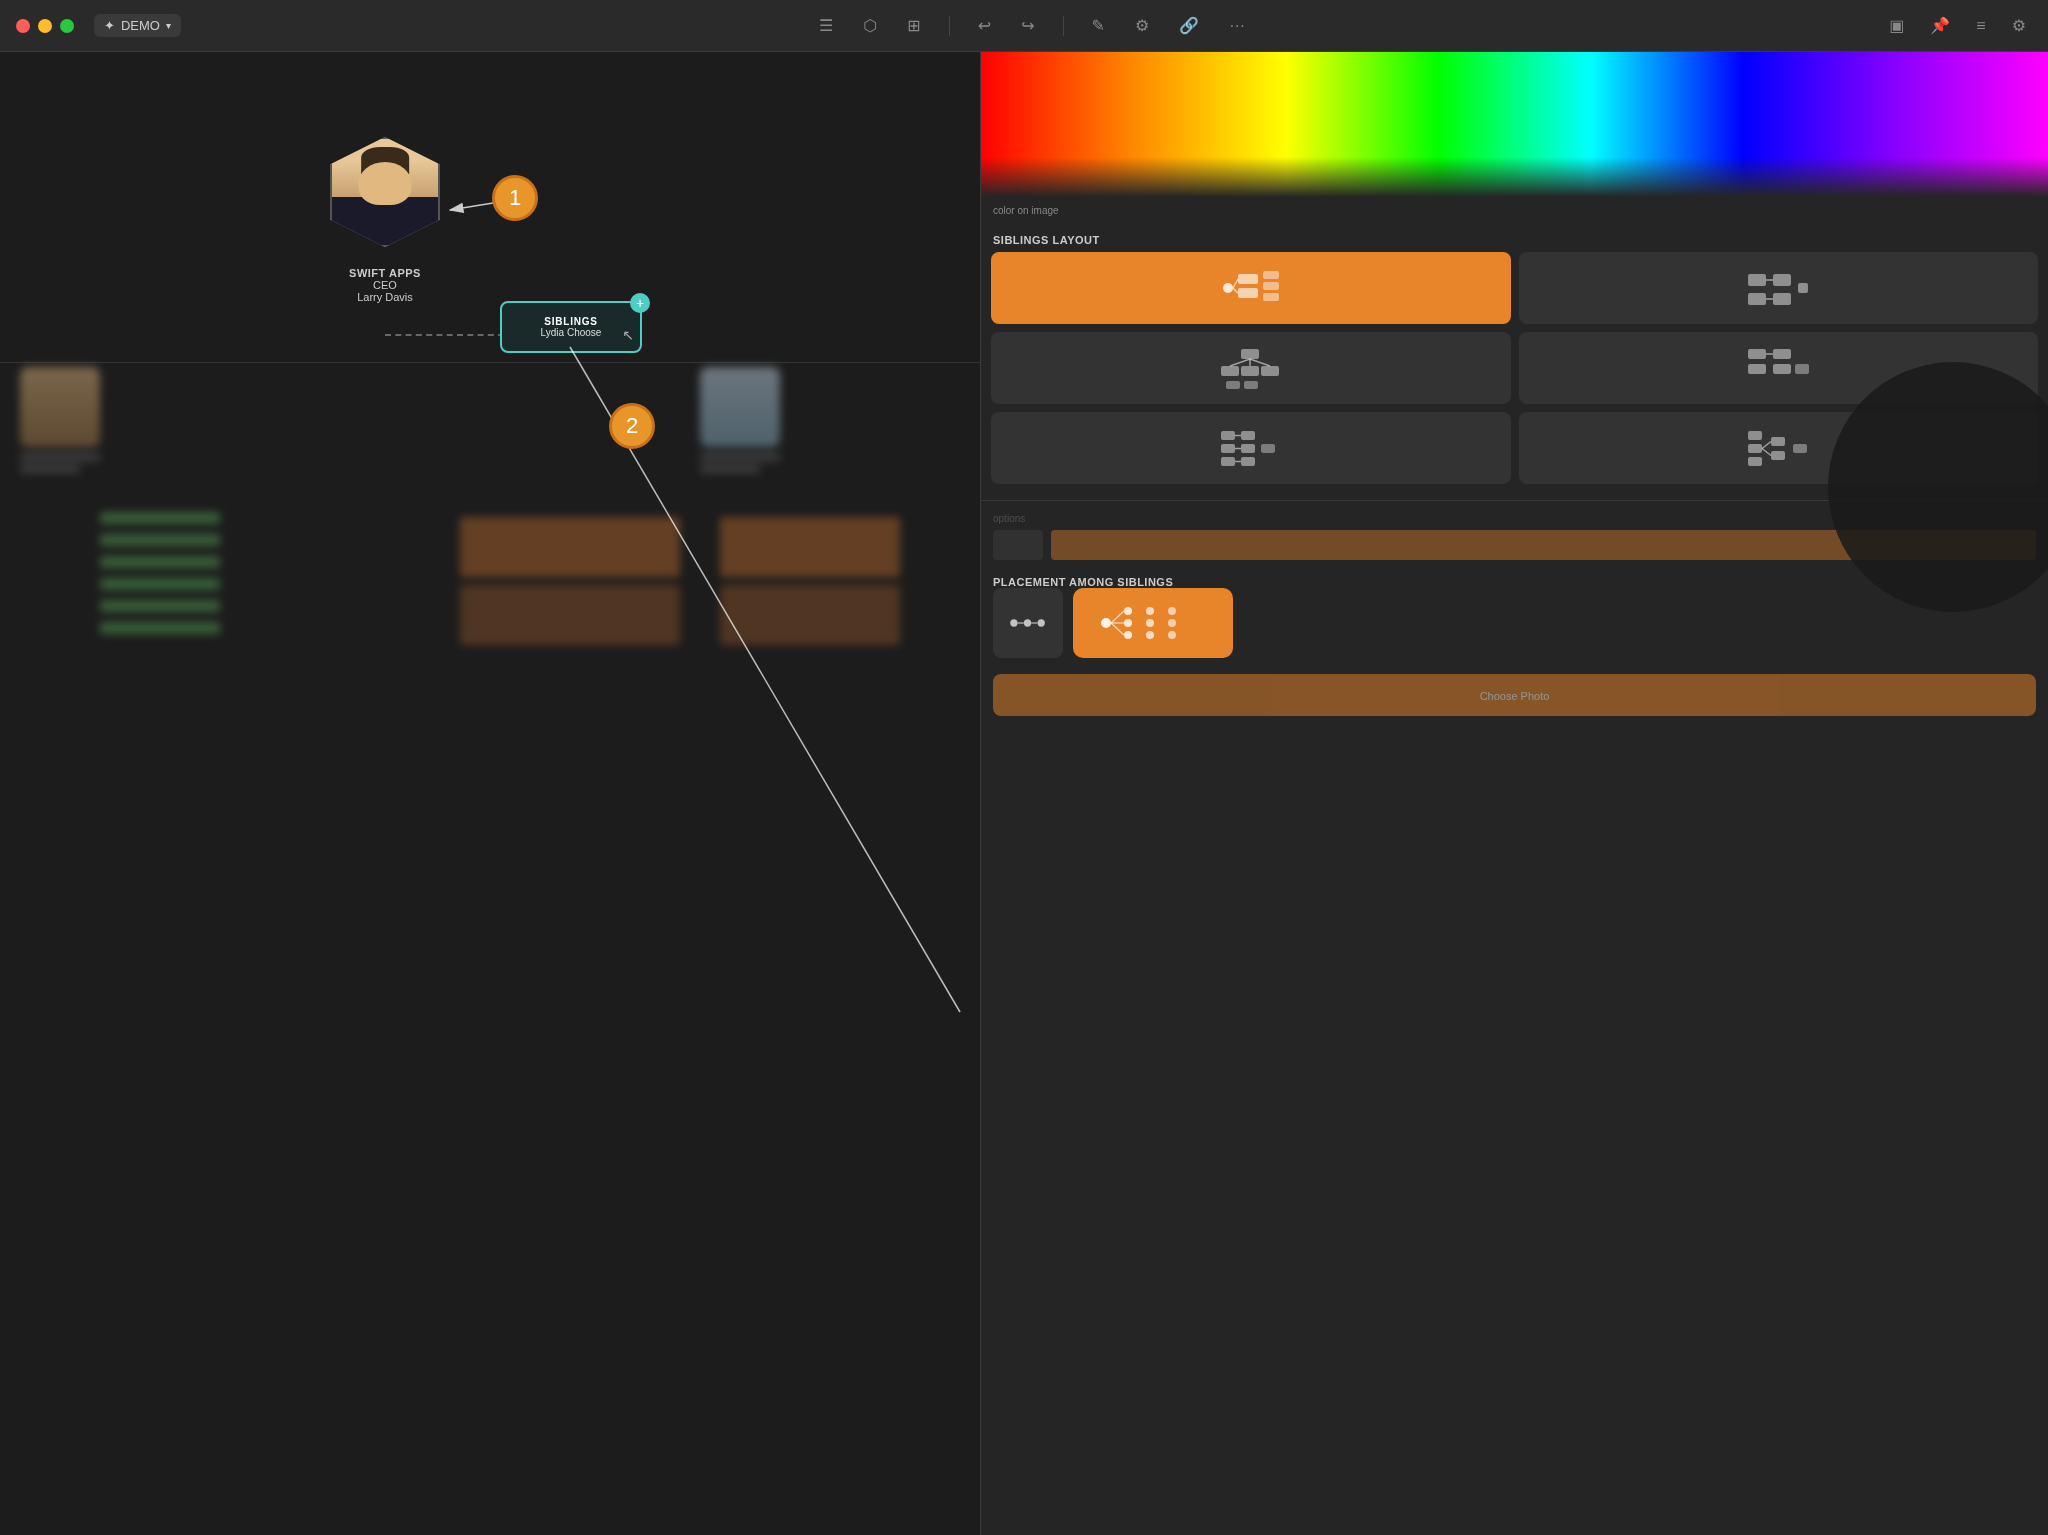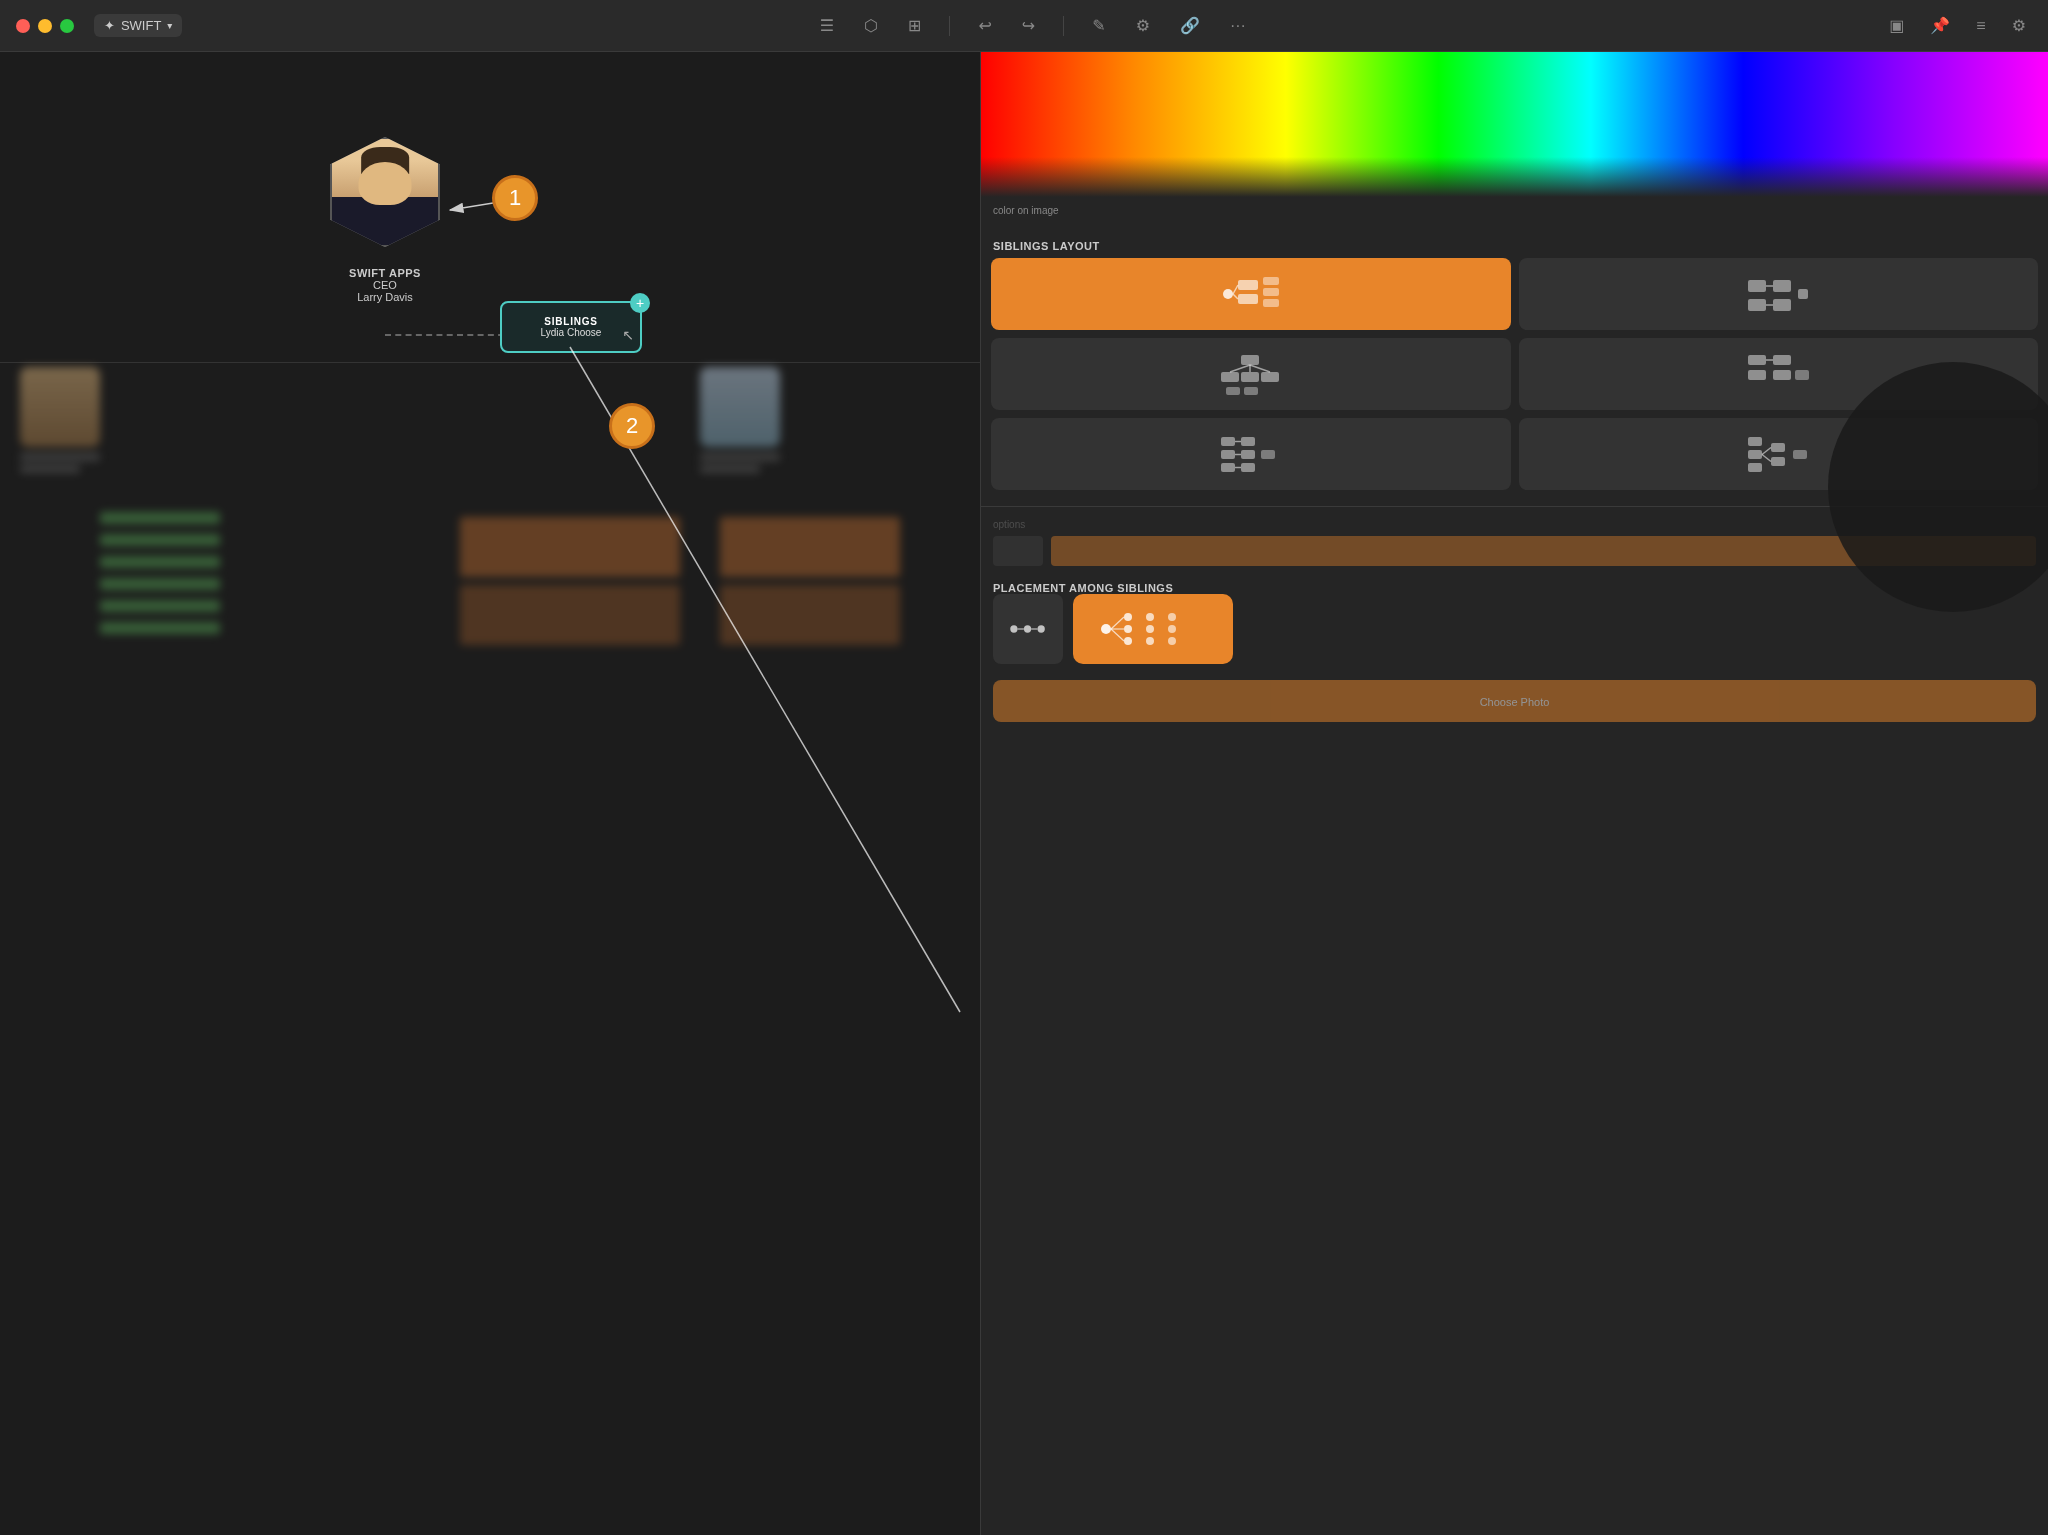--- a/index.html
+++ b/index.html
@@ -279,21 +279,21 @@
     }
     .rp-row {
       display: flex;
       align-items: center;
       gap: 8px;
       margin-bottom: 8px;
     }
     .rp-label {
       font-size: 10px;
       color: #888;
-      margin-bottom: 8px;
+      margin-bottom: 2px;
     }
     .rp-orange-btn {
       background: #e8852a;
       color: #fff;
       font-size: 10px;
       padding: 6px 14px;
       border-radius: 4px;
       border: none;
       cursor: pointer;
       flex: 1;
@@ -434,21 +434,21 @@
 <body>
 
 <div class="titlebar">
   <div class="traffic-lights">
     <div class="traffic-light tl-red"></div>
     <div class="traffic-light tl-yellow"></div>
     <div class="traffic-light tl-green"></div>
   </div>
   <div class="demo-btn">
     <span style="font-size:13px;">✦</span>
-    <span>SWIFT</span>
+    <span>DEMO</span>
     <span style="font-size:10px;">▾</span>
   </div>
   <div class="titlebar-center">
     <span class="titlebar-icon">☰</span>
     <span class="titlebar-icon">⬡</span>
     <span class="titlebar-icon">⊞</span>
     <div class="titlebar-separator"></div>
     <span class="titlebar-icon">↩</span>
     <span class="titlebar-icon">↪</span>
     <div class="titlebar-separator"></div>

